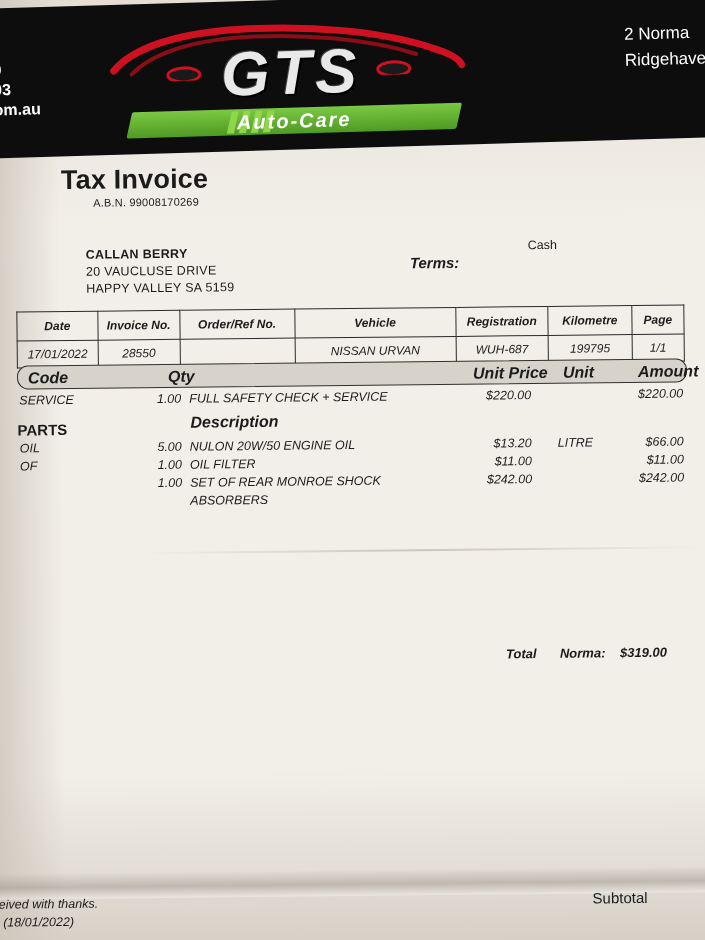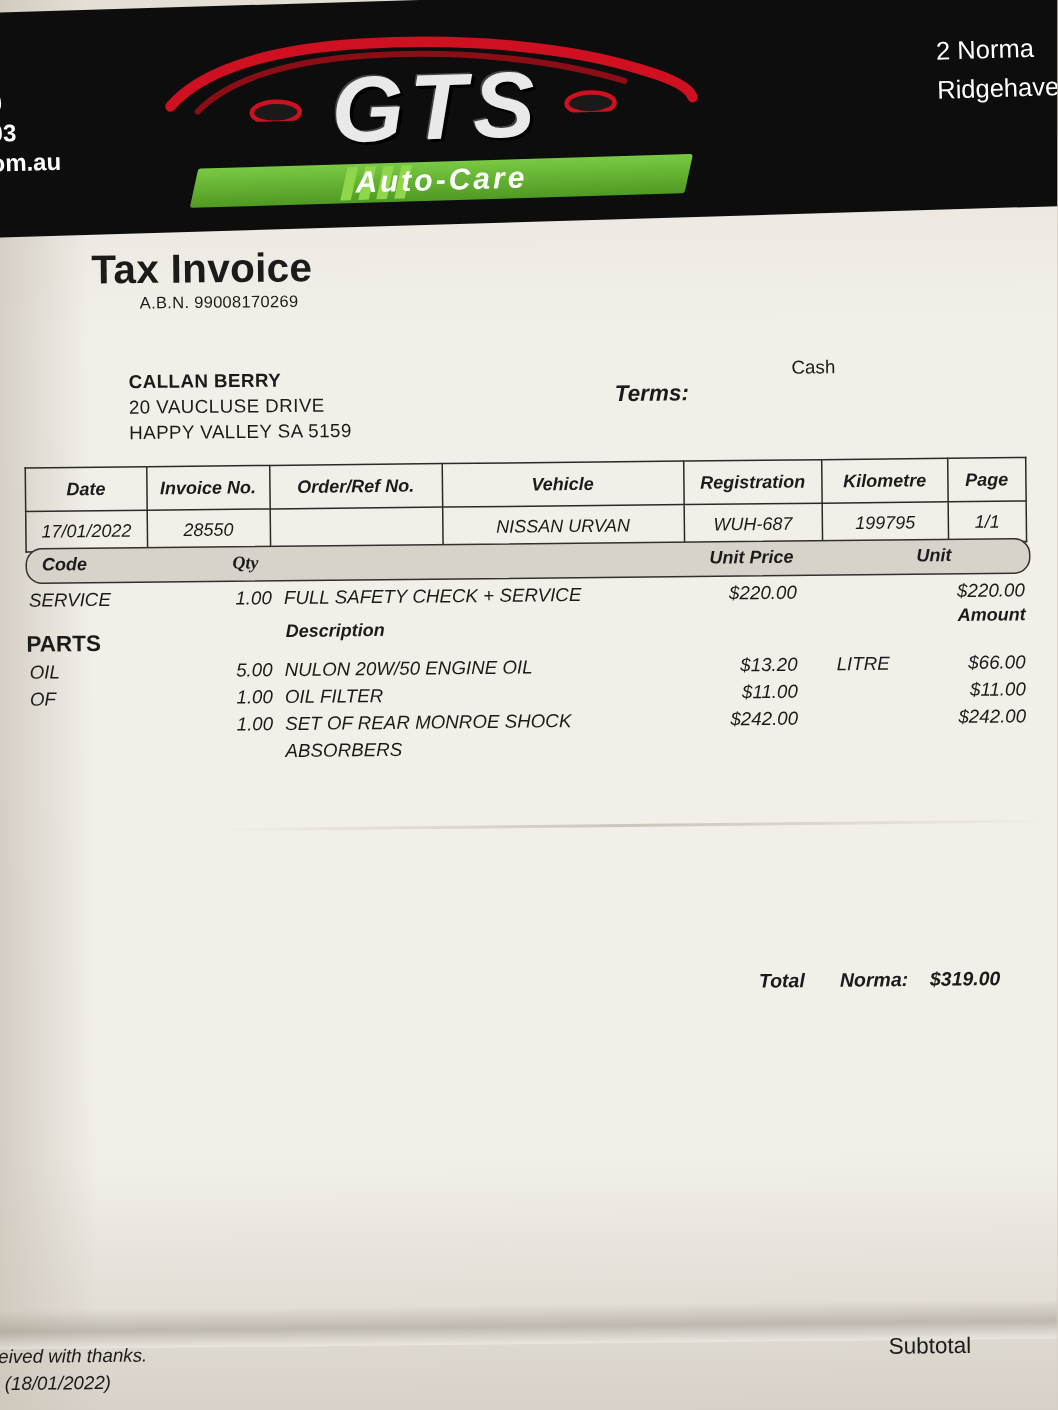--- a/index.html
+++ b/index.html
@@ -257,30 +257,30 @@
     top: 222px;
     width: 668px;
     height: 22px;
     background: #d7d3cb;
     border: 1px solid #33312e;
     border-radius: 11px;
   }
   .band span {
     position: absolute;
     top: 3px;
-    font-size: 12px;
+    font-size: 16px;
     font-weight: bold;
     font-style: italic;
   }
   .b-code  { left: 10px; }
-  .b-qty   { left: 137px; font-family: Liberation Serif, serif; }
+  .b-qty   { left: 150px; }
   .b-desc  { left: 172px; margin-top: 46px; }
   .b-unitp { left: 455px; }
-  .b-unit  { left: 545px; margin-left: 48px; }
-  .b-amt   { left: 620px; margin-top: 40px; }
+  .b-unit  { left: 545px; }
+  .b-amt   { left: 620px; }
 
   .rows {
     position: absolute;
     left: 26px;
     top: 250px;
     width: 668px;
     font-size: 12.5px;
     font-style: italic;
   }
   .row {

